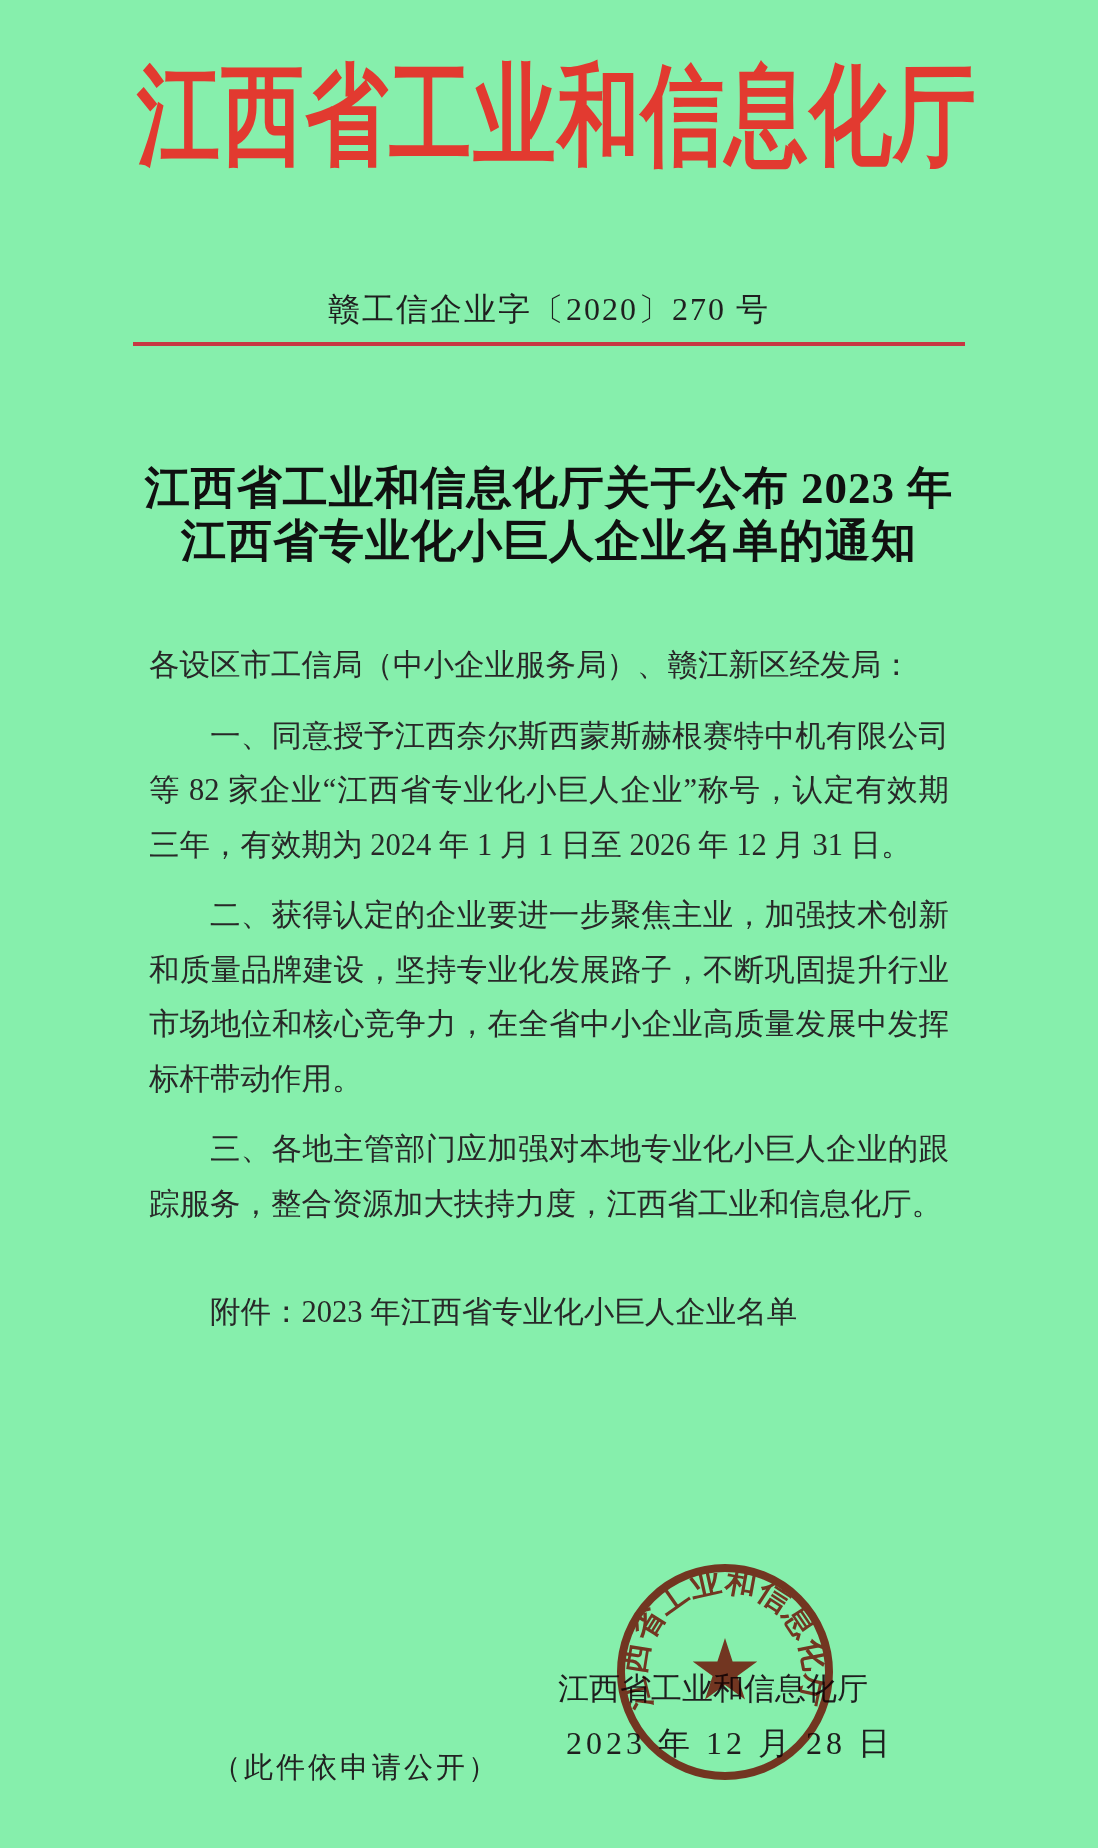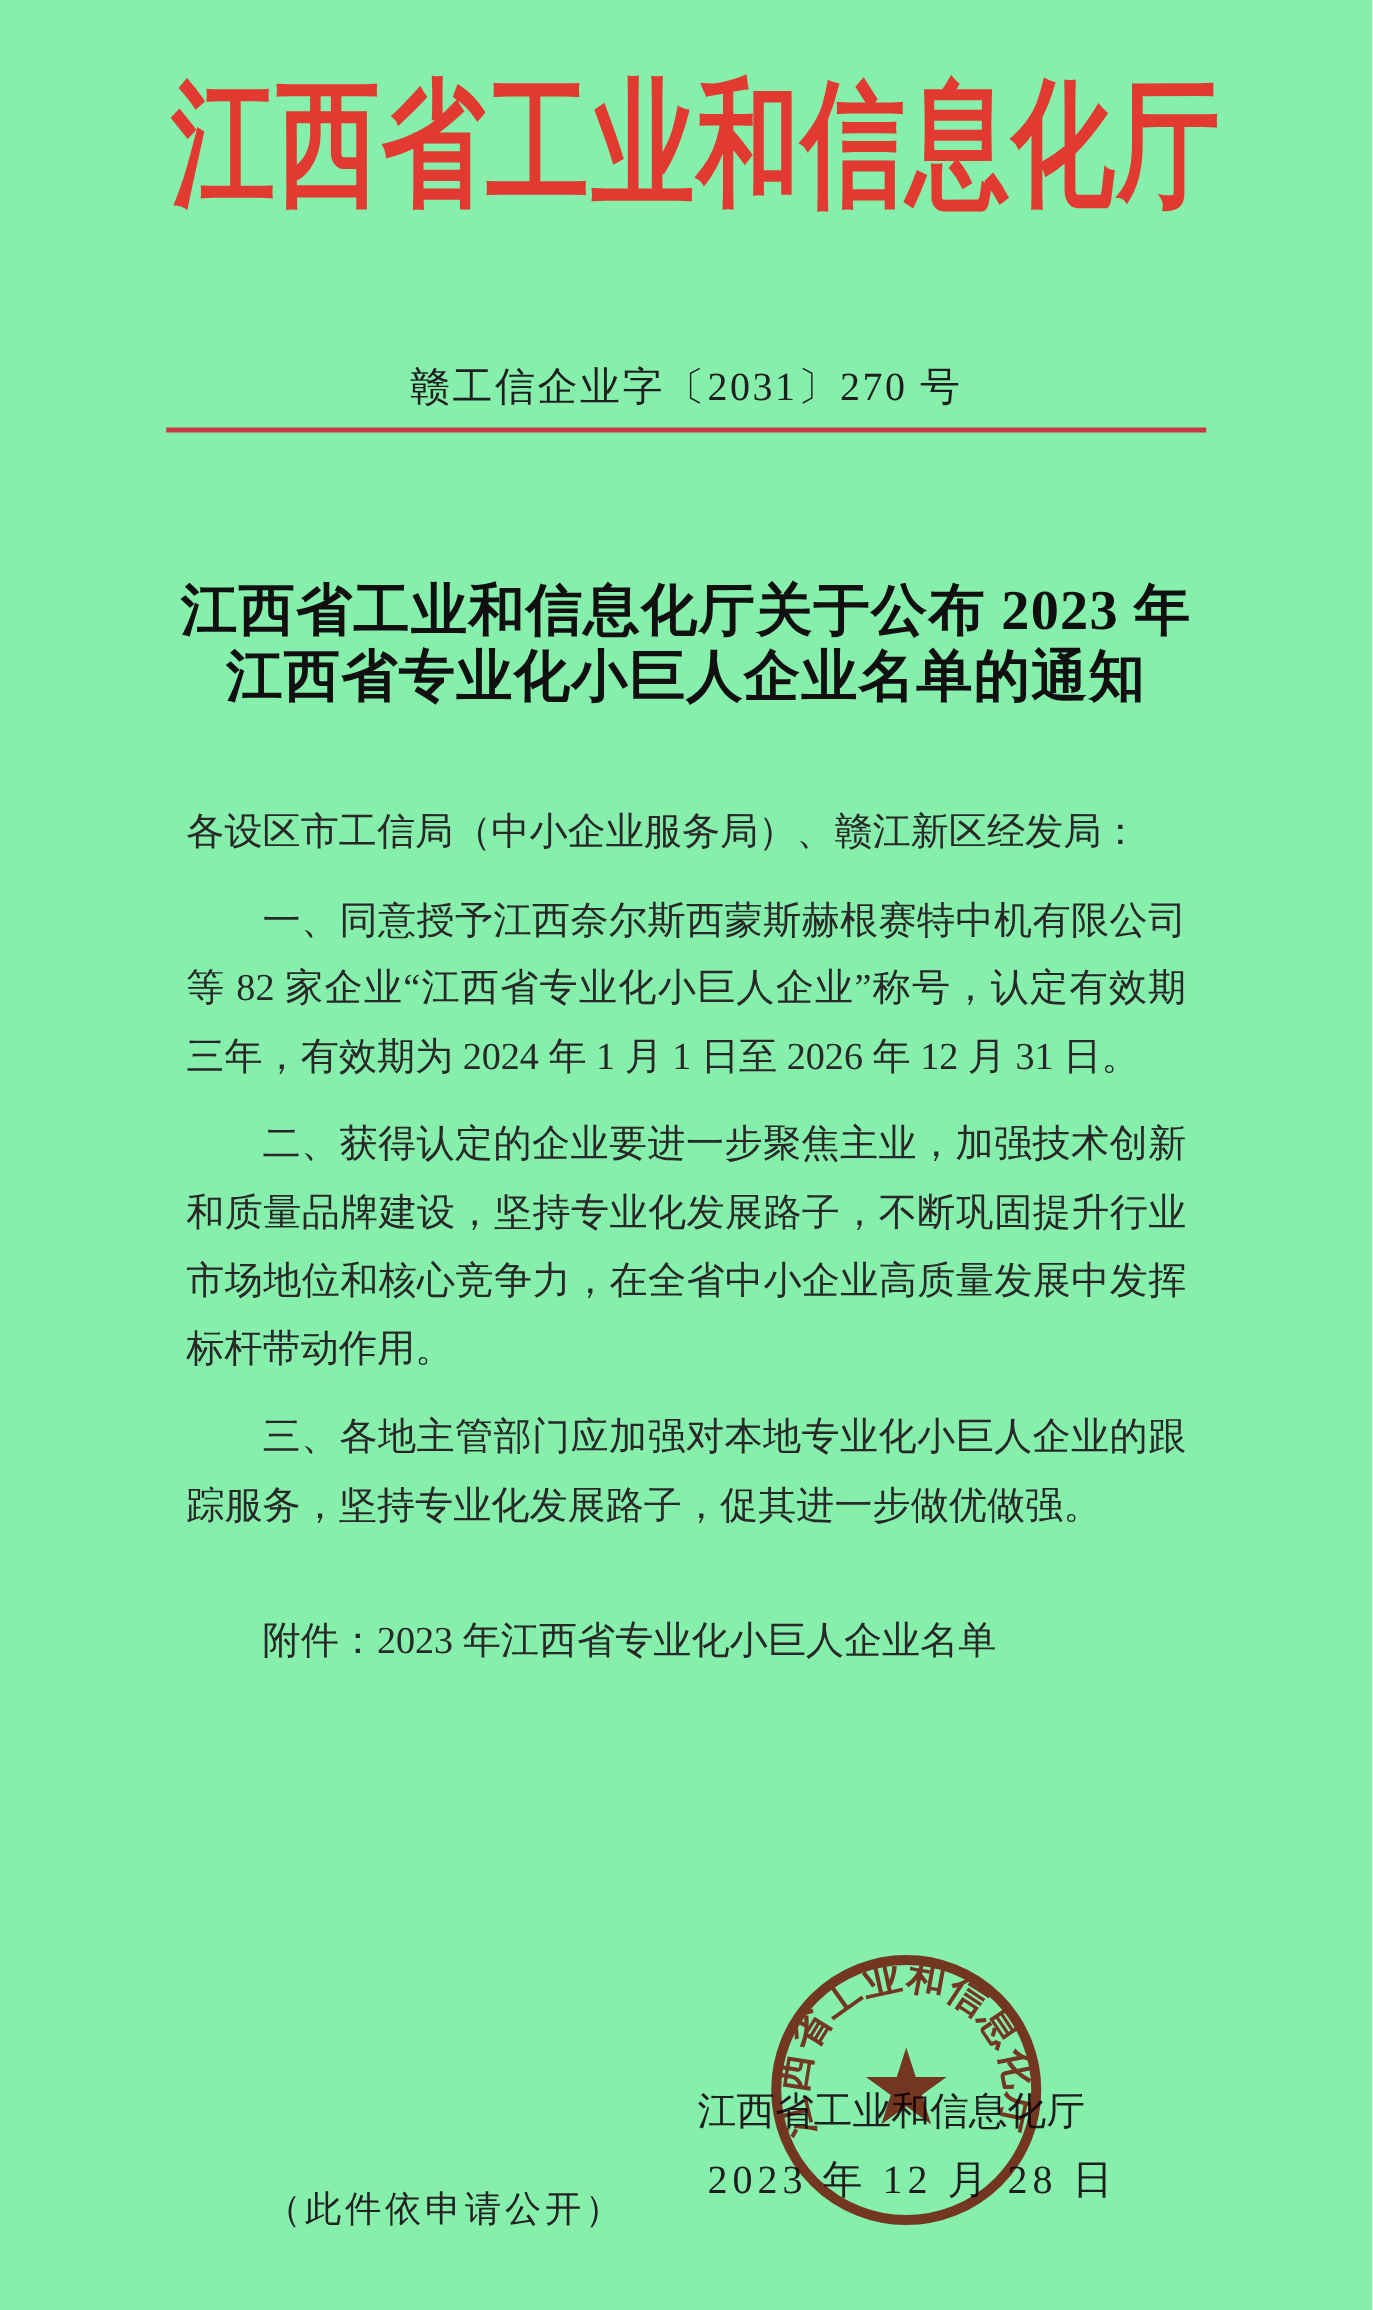--- a/index.html
+++ b/index.html
@@ -129,34 +129,34 @@
     white-space:nowrap;
   }
 </style>
 </head>
 <body>
 
 <div class="page">
 
   <div class="letterhead">江西省工业和信息化厅</div>
 
-  <div class="doc-number">赣工信企业字〔2031〕270 号</div>
+  <div class="doc-number">赣工信企业字〔2020〕270 号</div>
 
   <div class="red-rule"></div>
 
   <div class="title">
     <div>江西省工业和信息化厅关于公布 2023 年</div>
     <div>江西省专业化小巨人企业名单的通知</div>
   </div>
 
   <div class="body-text">
     <p>各设区市工信局（中小企业服务局）、赣江新区经发局：</p>
     <p class="indent">一、同意授予江西奈尔斯西蒙斯赫根赛特中机有限公司等 82 家企业“江西省专业化小巨人企业”称号，认定有效期三年，有效期为 2024 年 1 月 1 日至 2026 年 12 月 31 日。</p>
     <p class="indent">二、获得认定的企业要进一步聚焦主业，加强技术创新和质量品牌建设，坚持专业化发展路子，不断巩固提升行业市场地位和核心竞争力，在全省中小企业高质量发展中发挥标杆带动作用。</p>
-    <p class="indent">三、各地主管部门应加强对本地专业化小巨人企业的跟踪服务，坚持专业化发展路子，促其进一步做优做强。</p>
+    <p class="indent">三、各地主管部门应加强对本地专业化小巨人企业的跟踪服务，整合资源加大扶持力度，江西省工业和信息化厅。</p>
     <p class="attachment">附件：2023 年江西省专业化小巨人企业名单</p>
   </div>
 
   <div class="signature-org">江西省工业和信息化厅</div>
 
   <div class="signature-date">2023 年 12 月 28 日</div>
 
   <svg class="seal" viewBox="0 0 240 240" aria-hidden="true">
     <circle class="seal-ring" cx="120" cy="120" r="104"></circle>
     <polygon class="seal-star" points="120,86 112.4,109.5 87.7,109.5 107.6,124 100,147.5 120,133 140,147.5 132.4,124 152.3,109.5 127.6,109.5"></polygon>

